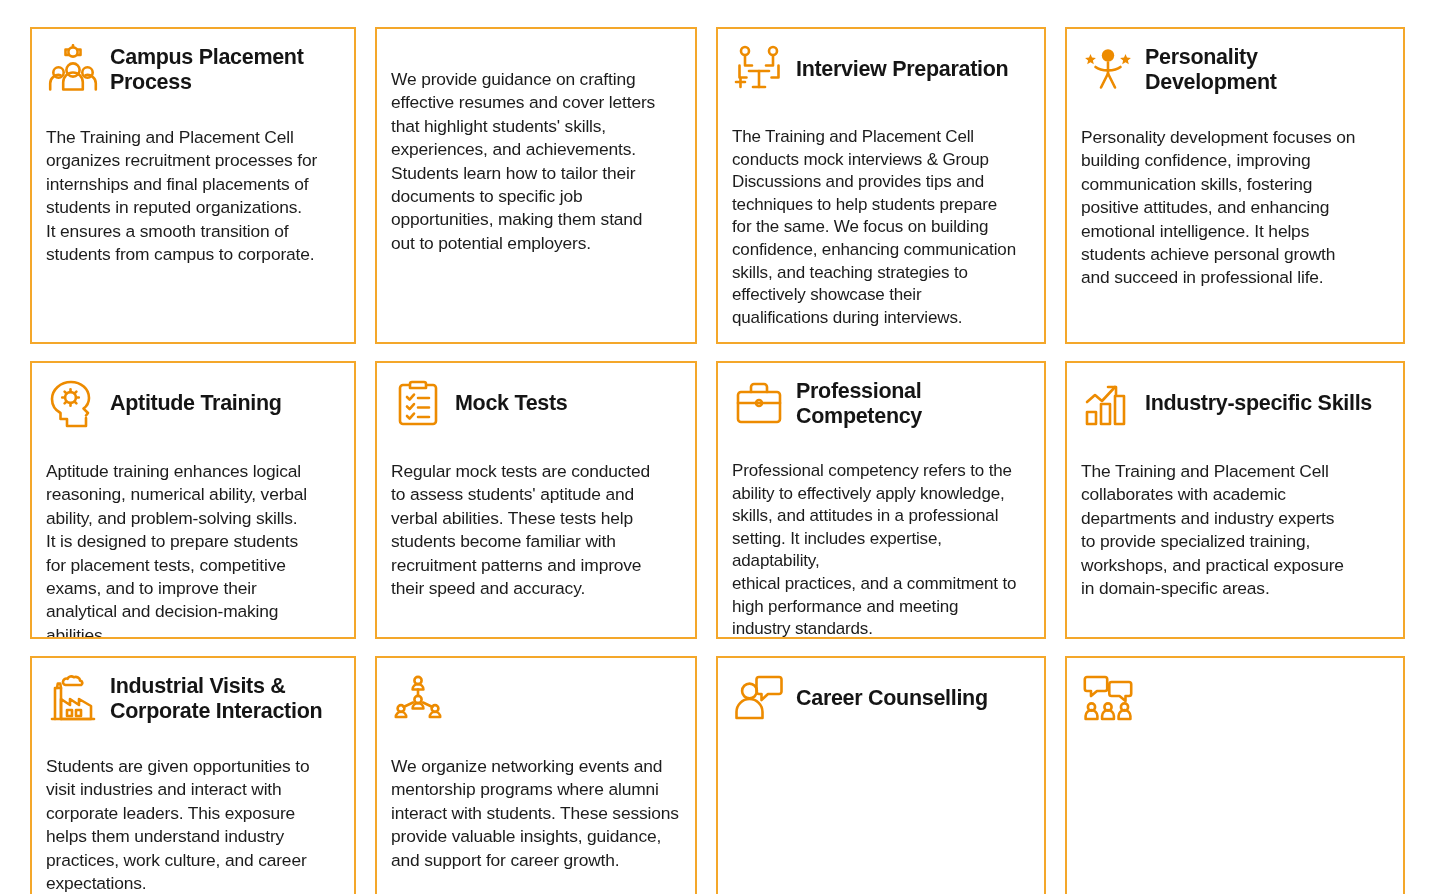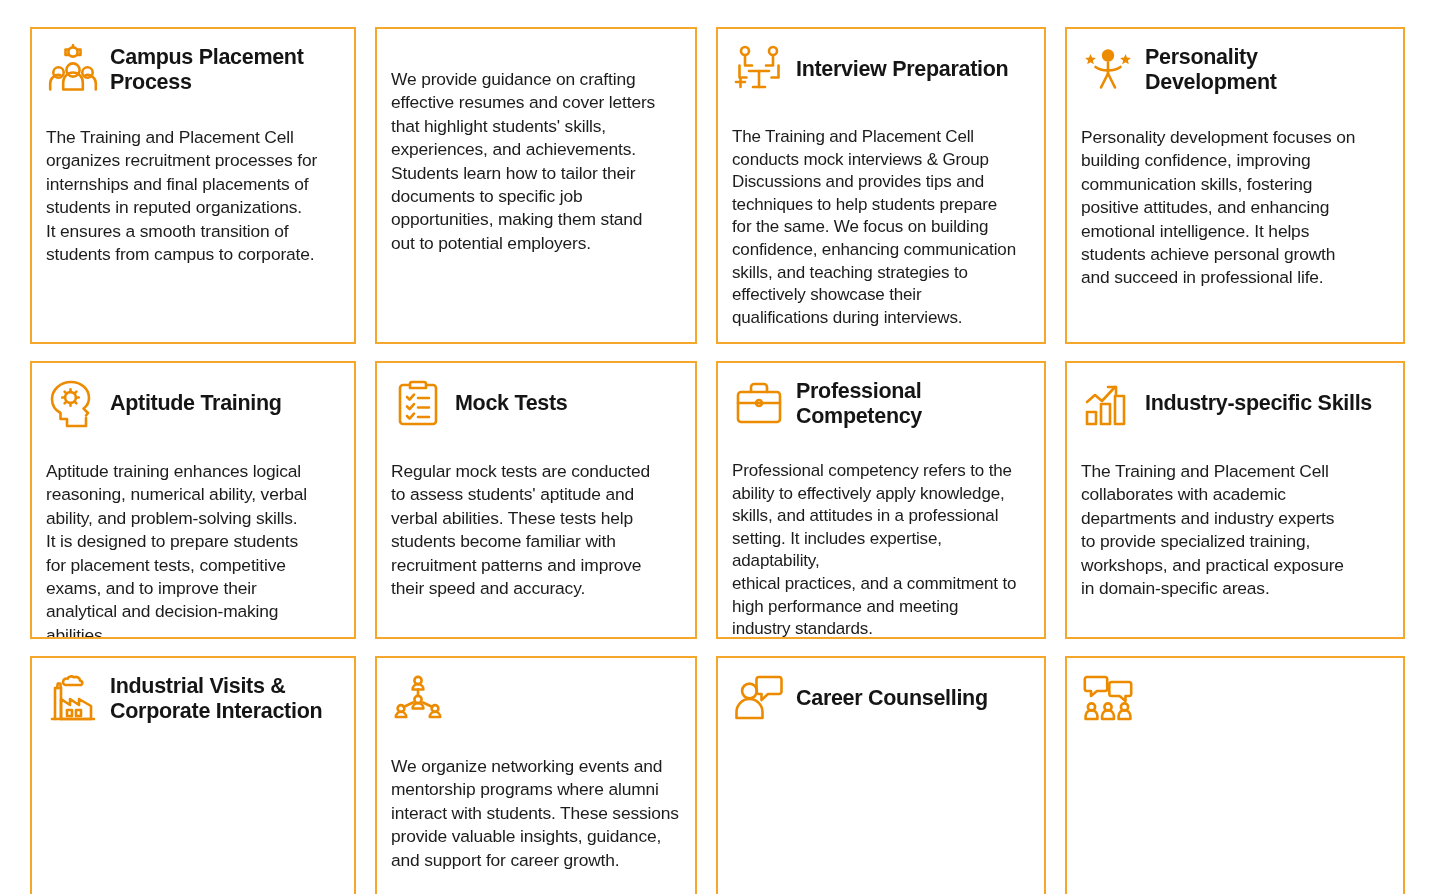--- a/index.html
+++ b/index.html
@@ -266,20 +266,26 @@
           <path d="M8 46 V15 h6 v31"></path>
           <path d="M10 15 l0.8 -4.4 h2.4 L14 15"></path>
           <path d="M14 46 V26 l9 6 V26 l9 6 V26 l12 7 v13 z"></path>
           <rect x="20" y="37" width="5" height="6"></rect>
           <rect x="29" y="37" width="5" height="6"></rect>
           <path d="M5 46 h42"></path>
         </svg>
       </span>
       <div class="card-title">Industrial Visits &amp; Corporate Interaction</div>
     </div>
+    <div class="card-body">Students are given opportunities to
+visit industries and interact with
+corporate leaders. This exposure
+helps them understand industry
+practices, work culture, and career
+expectations.</div>
   </div>
 
   <div class="card">
     <div class="card-head">
       <span class="icon">
         <svg viewBox="0 0 52 52" fill="none" stroke="#ed8b00" stroke-width="2.6" stroke-linecap="round" stroke-linejoin="round">
           <circle cx="26" cy="7.5" r="3.6"></circle>
           <path d="M20.6 16.5 a5.4 5.4 0 0 1 10.8 0 z"></path>
           <path d="M26 16.5 v6"></path>
           <circle cx="26" cy="26.5" r="3.6"></circle>

